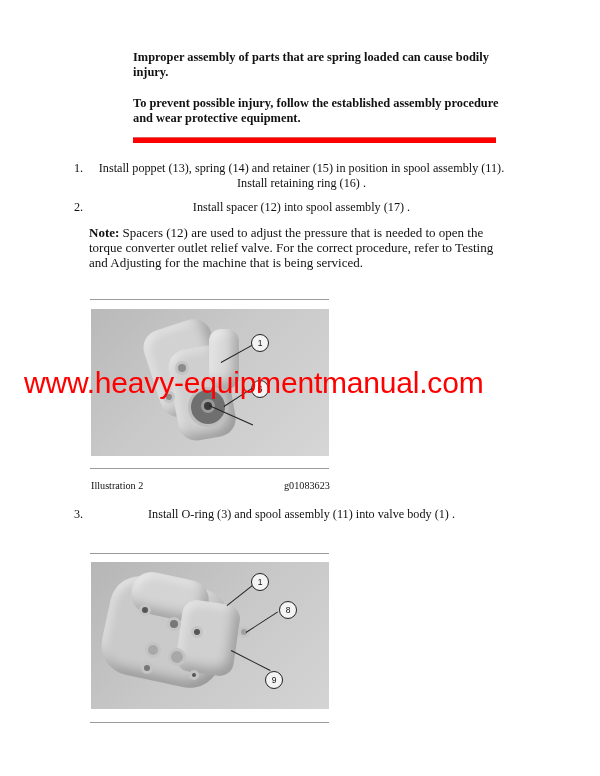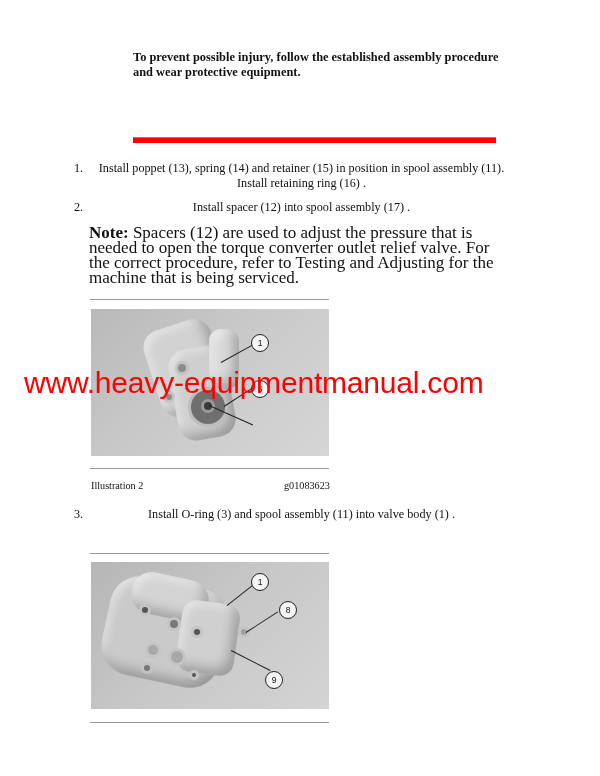--- a/index.html
+++ b/index.html
@@ -18,21 +18,21 @@
     .warning {
       position: absolute;
       left: 133px;
       top: 50px;
       width: 380px;
       font-weight: bold;
       font-size: 12.4px;
       line-height: 15px;
     }
     .warning p { margin: 0; }
-    .warning p + p { margin-top: 8px; }
+    .warning p + p { margin-top: 16px; }
     .red-bar {
       position: absolute;
       left: 133px;
       top: 137px;
       width: 363px;
       height: 6px;
       background: #ff0000;
       border-top: 1px solid #e06060;
       box-sizing: border-box;
     }
@@ -51,21 +51,21 @@
     .step .txt {
       display: block;
       margin-left: 15px;
       text-align: center;
     }
     .note {
       position: absolute;
       left: 89px;
       top: 225px;
       width: 420px;
-      font-size: 17px;
+      font-size: 13px;
       line-height: 15px;
     }
     .note b { font-weight: bold; }
     .rule {
       position: absolute;
       left: 90px;
       width: 239px;
       height: 1px;
       background: #9a9a9a;
     }
@@ -125,20 +125,21 @@
       color: #ff0000;
       white-space: nowrap;
       letter-spacing: -0.2px;
       z-index: 10;
     }
   </style>
 </head>
 <body>
 
 <div class="warning">
+  <p>Improper assembly of parts that are spring loaded can cause bodily injury.</p>
   <p>To prevent possible injury, follow the established assembly procedure and wear protective equipment.</p>
 </div>
 <div class="red-bar"></div>
 
 <div class="step" style="top:161px;">
   <span class="num">1.</span>
   <span class="txt">Install poppet (13), spring (14) and retainer (15) in position in spool assembly (11). Install retaining ring (16) .</span>
 </div>
 
 <div class="step" style="top:200px;">

